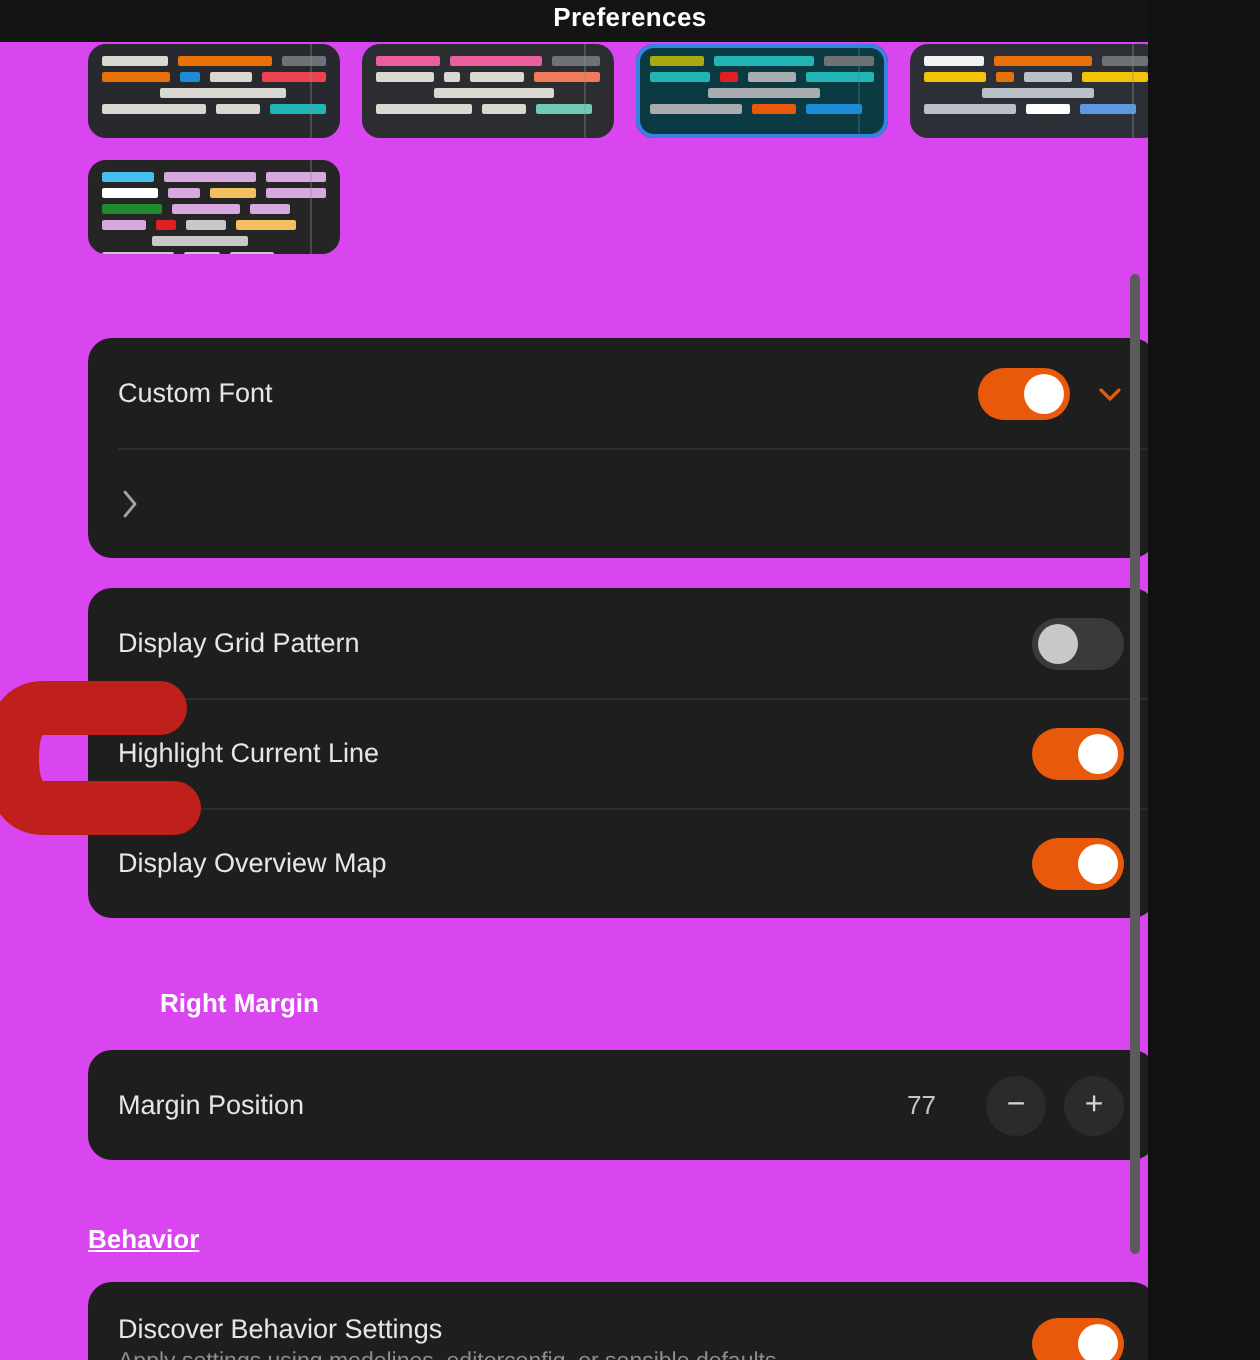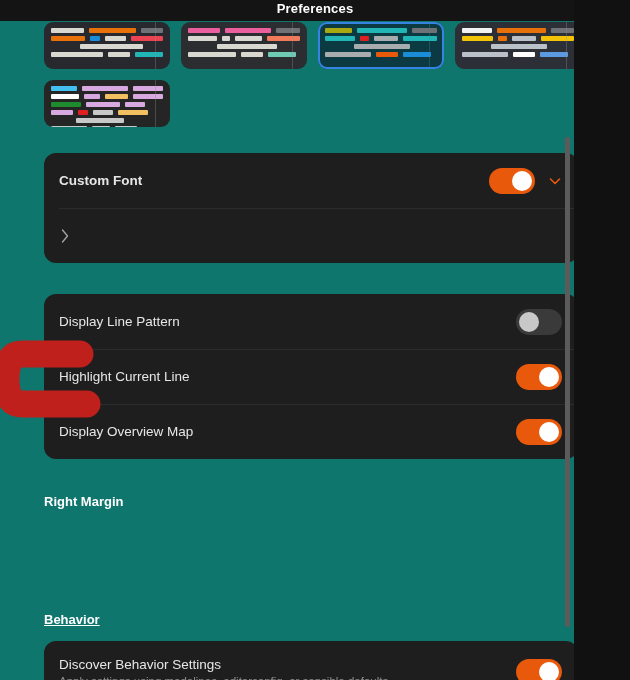--- a/index.html
+++ b/index.html
@@ -11,21 +11,21 @@
     background: #111111;
     font-family: "Liberation Sans", sans-serif;
     color: #ffffff;
     -webkit-font-smoothing: antialiased;
   }
 
   #app {
     position: relative;
     width: 574px;
     height: 680px;
-    background: #0f766e;
+    background: #d946ef;
     overflow: hidden;
   }
 
   
   .titlebar {
     position: absolute;
     top: 0; left: 0;
     width: 630px;
     height: 21px;
     background: #141414;
@@ -401,21 +401,21 @@
                 <span class="tok" style="width: 36px; background: rgb(200, 200, 200);"></span>
                 <span class="tok" style="width: 18px; background: rgb(200, 200, 200);"></span>
                 <span class="tok" style="width: 22px; background: rgb(200, 200, 200);"></span>
               </div>
             </div>
             <div class="theme-gutter" style="background: rgb(143, 143, 143);"></div>
           </div>
         </div>
       </div>
 
-    <div class="pref-card" style="top:132px;font-weight:bold;">
+    <div class="pref-card" style="top:148px;">
 
       <div class="pref-row">
         <span class="pref-label">Custom Font</span>
         <div class="toggle on">
           <div class="knob"></div>
         </div>
         <span class="chev-down">
           <svg width="14" height="14" viewBox="0 0 14 14">
             <path d="M2.5 5 L7 9.5 L11.5 5" fill="none" stroke="#e8590c" stroke-width="1.6" stroke-linecap="round" stroke-linejoin="round"></path>
           </svg>
@@ -427,41 +427,49 @@
           <svg width="12" height="18" viewBox="0 0 12 18">
             <path d="M3.5 3 L8.5 9 L3.5 15" fill="none" stroke="#c3c3c3" stroke-width="1.4" stroke-linecap="round" stroke-linejoin="round"></path>
           </svg>
         </span>
       </div>
 
     </div>
 
     <div class="pref-card" style="top:273px;" id="display-card">
         <div class="pref-row">
-          <span class="pref-label">Display Line Pattern</span>
+          <span class="pref-label">Display Grid Pattern</span>
           <div class="toggle off">
             <div class="knob"></div>
           </div>
         </div>
         <div class="pref-row">
           <span class="pref-label">Highlight Current Line</span>
           <div class="toggle on">
             <div class="knob"></div>
           </div>
         </div>
         <div class="pref-row">
           <span class="pref-label">Display Overview Map</span>
           <div class="toggle on">
             <div class="knob"></div>
           </div>
         </div>
       </div>
 
-    <div class="section-title" style="top:473px;">Right Margin</div>
-
+    <div class="section-title" style="top:473px;margin-left:36px;">Right Margin</div>
+
+    <div class="pref-card" style="top:504px;">
+      <div class="pref-row">
+        <span class="pref-label">Margin Position</span>
+        <span class="value-text">77</span>
+        <button class="stepper-btn">−</button>
+        <button class="stepper-btn">+</button>
+      </div>
+    </div>
 
     <div class="section-title" style="top:591px;text-decoration:underline;">Behavior</div>
 
     <div class="pref-card" style="top:620px;">
       <div class="pref-row" style="height:62px;">
         <div class="pref-text-block">
           <div class="pref-label">Discover Behavior Settings</div>
           <div class="pref-sublabel">Apply settings using modelines, editorconfig, or sensible defaults</div>
         </div>
         <div class="toggle on">

